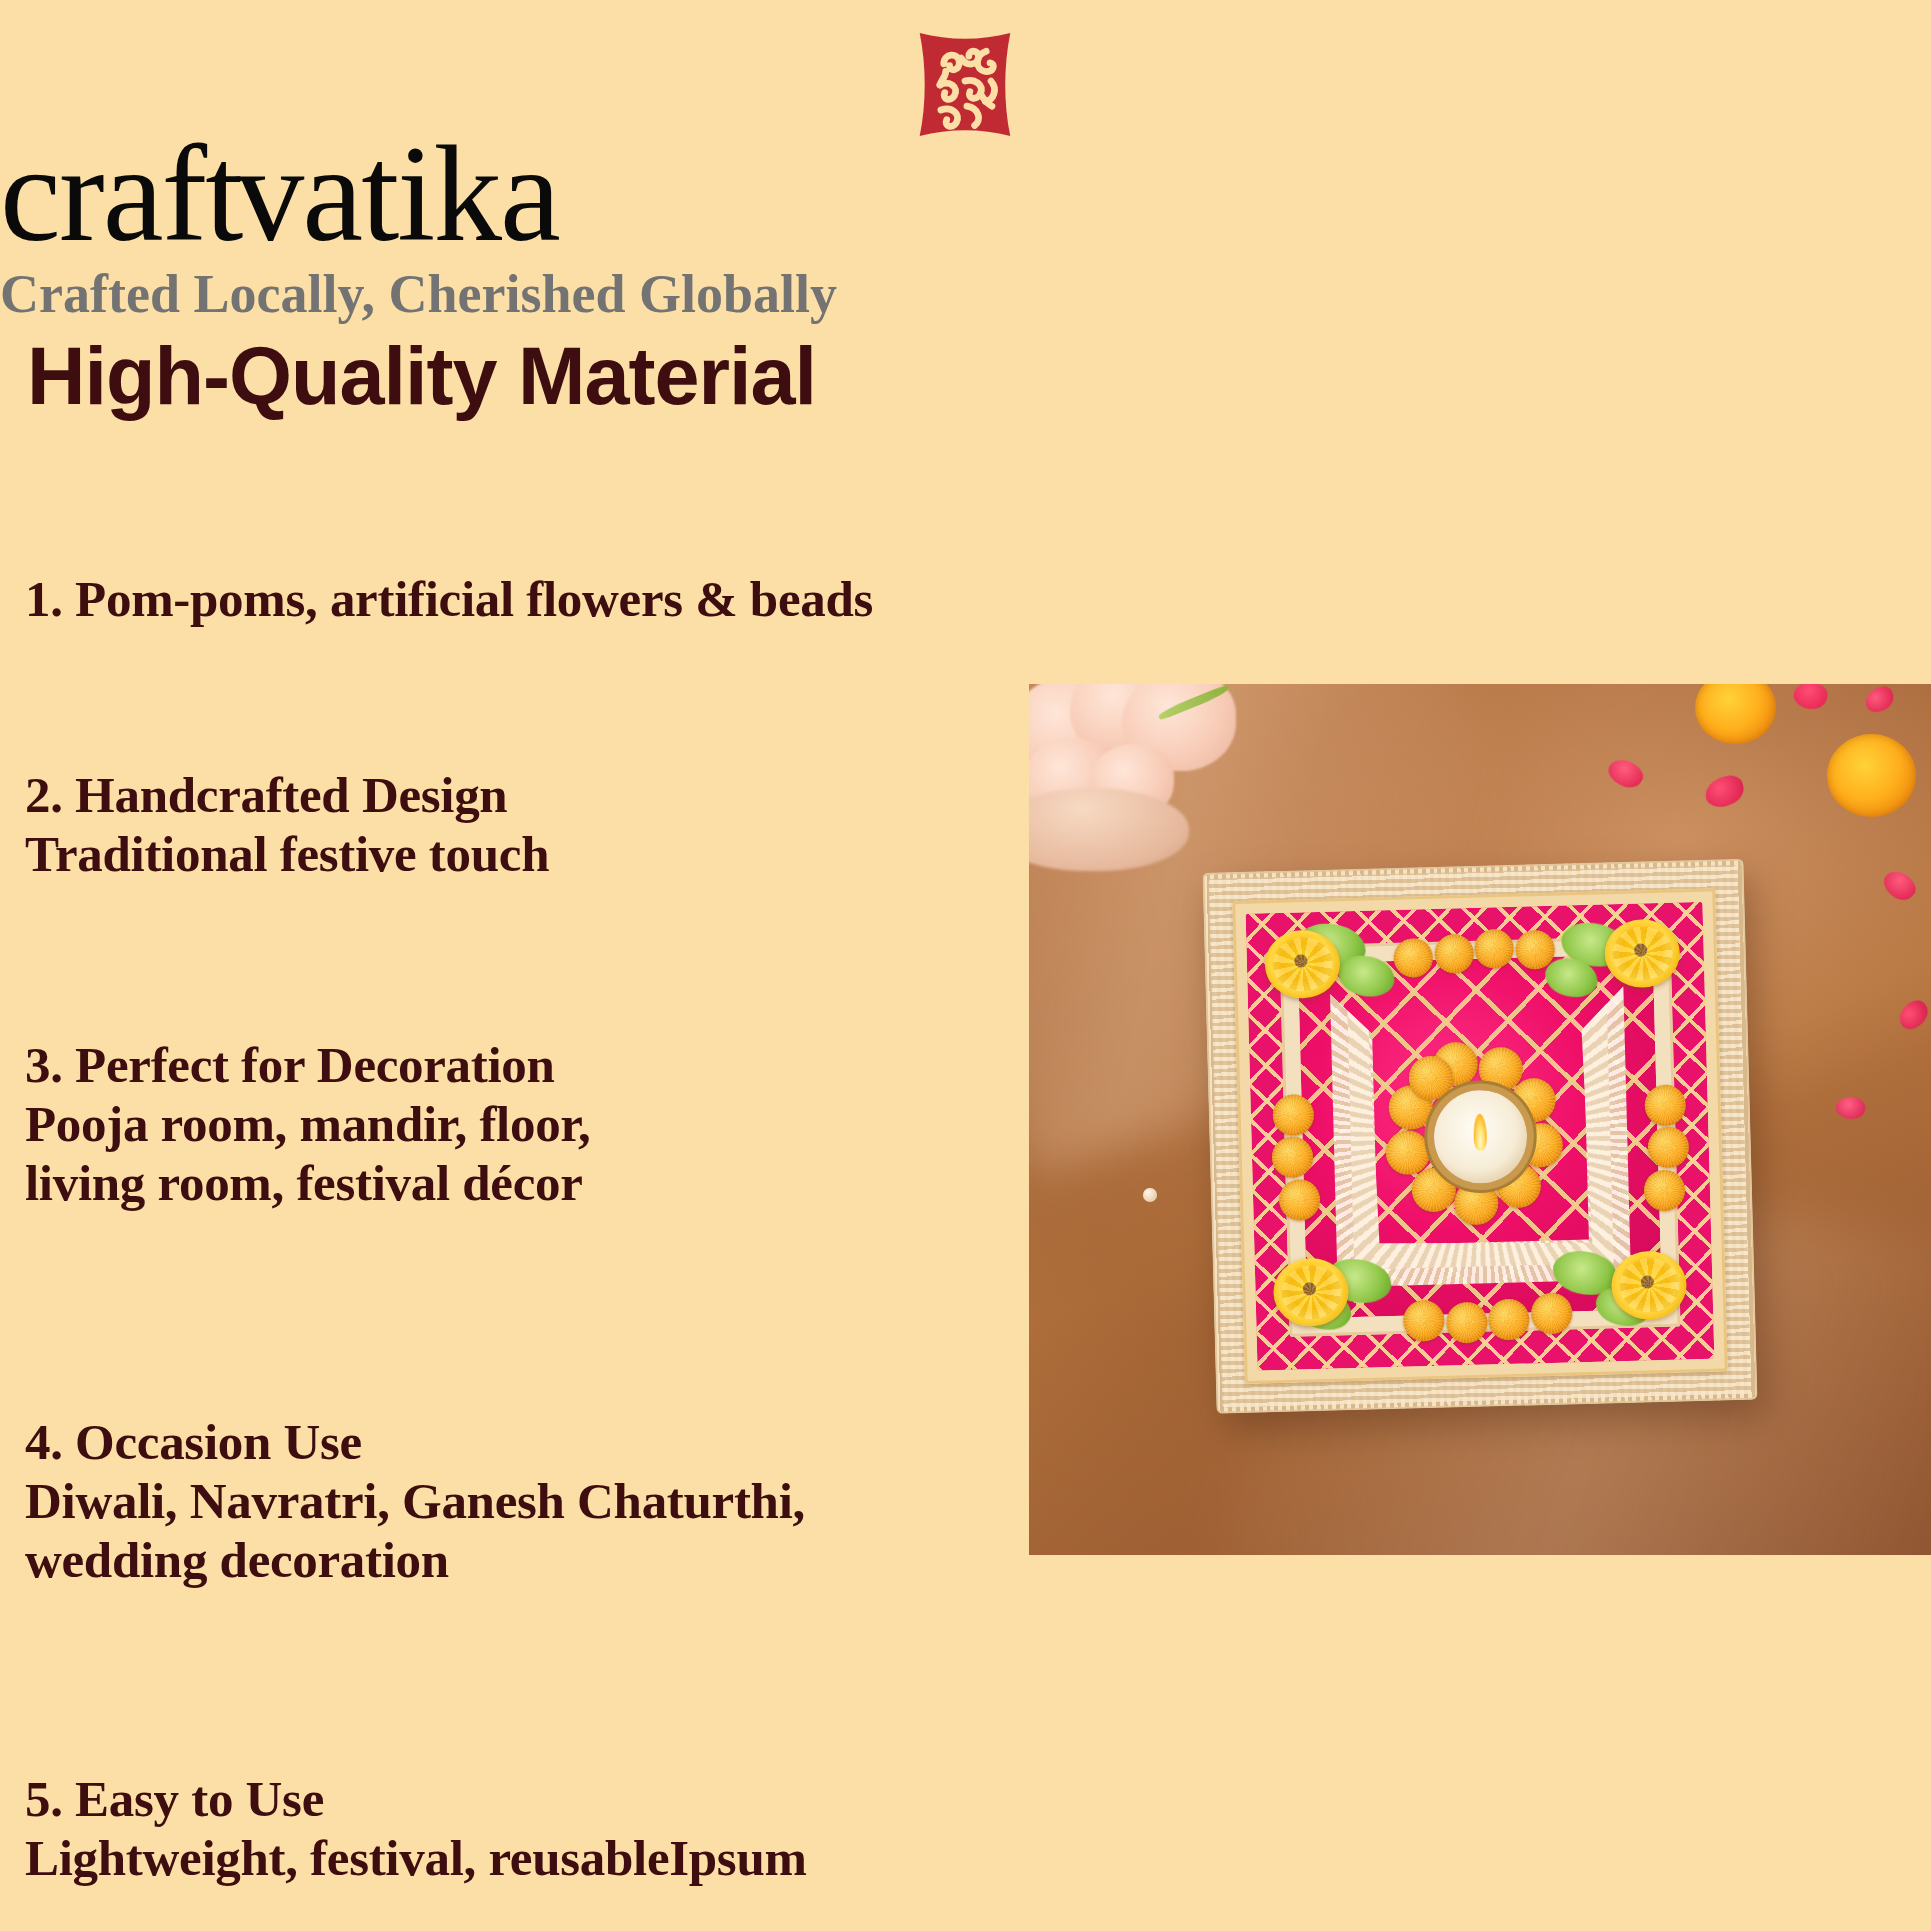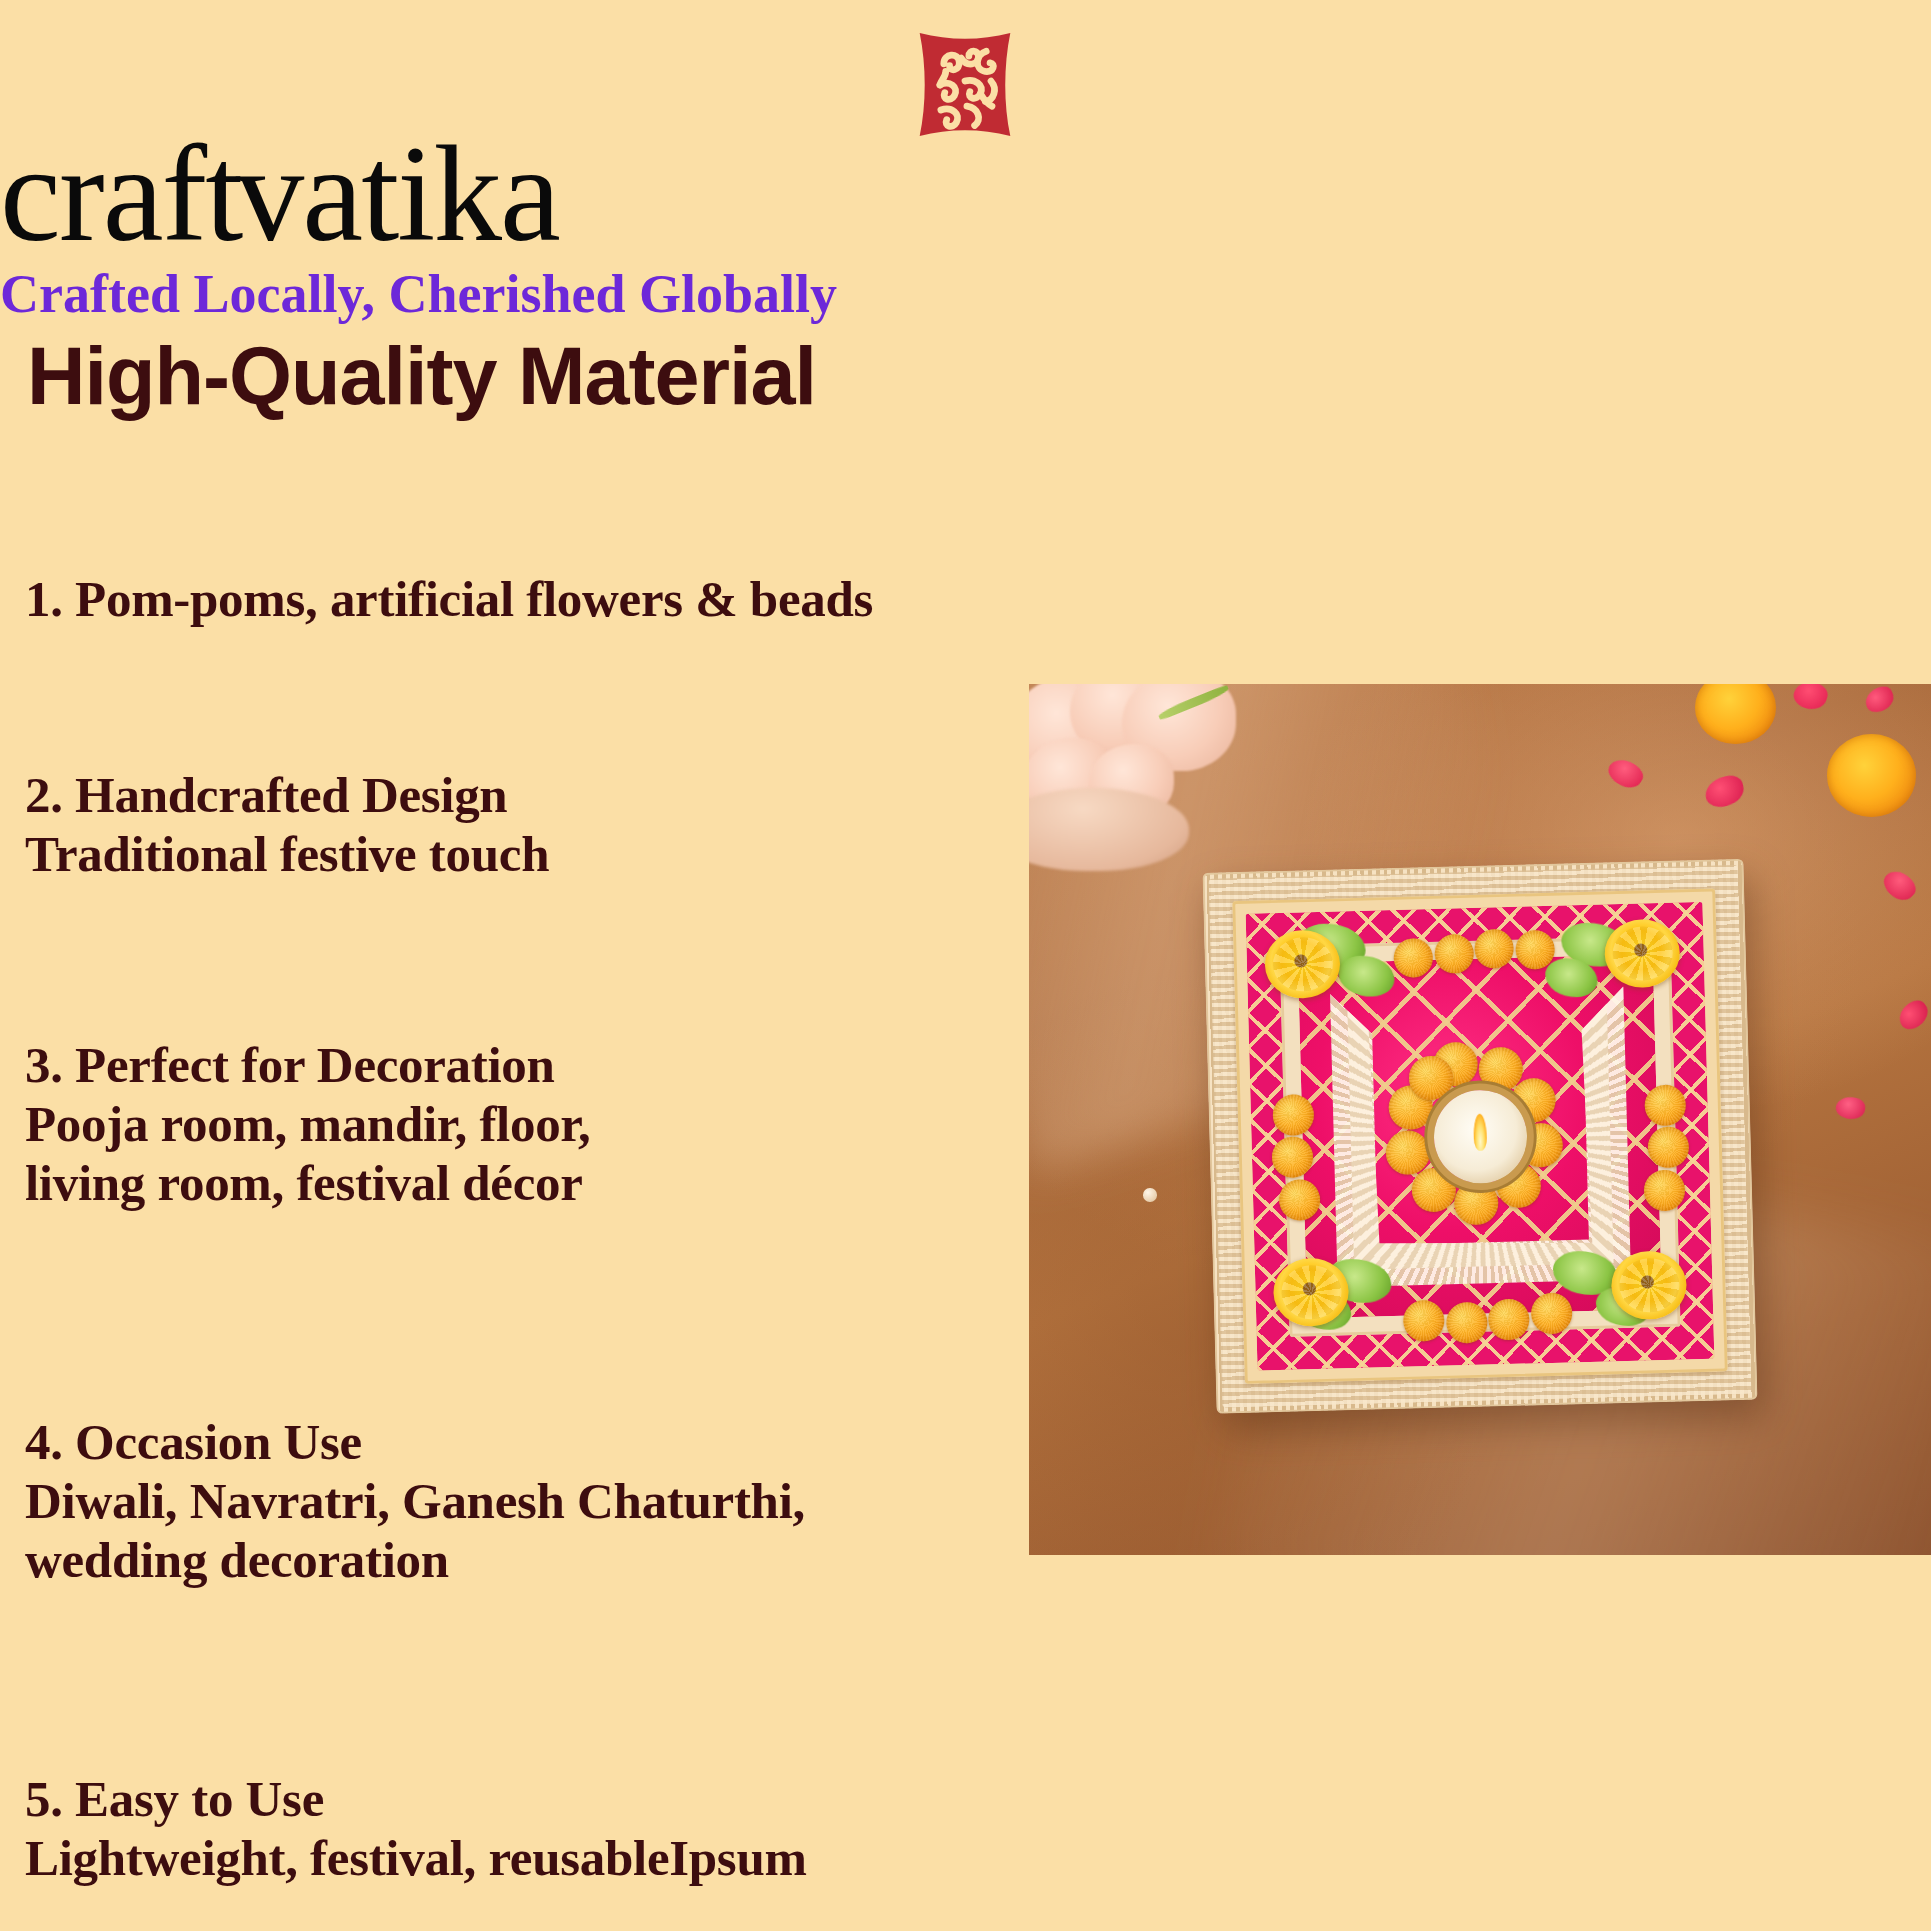--- a/index.html
+++ b/index.html
@@ -26,21 +26,21 @@
     letter-spacing:-1.9px;
     color:#0a0a0a;
     font-weight:400;
   }
   .wordmark .w2{margin-left:-5.8px;}
   .tagline{
     font-family:"Liberation Serif","DejaVu Serif",serif;
     font-weight:700;
     font-size:54px;
     letter-spacing:0px;
-    color:#6d28d9;
+    color:#737373;
     margin-top:5.8px;
   }
 
   
   .headline{
     position:absolute;left:27px;top:336px;
     font-family:"Liberation Sans","DejaVu Sans",sans-serif;
     font-weight:700;
     font-size:81px;
     line-height:1.0;

